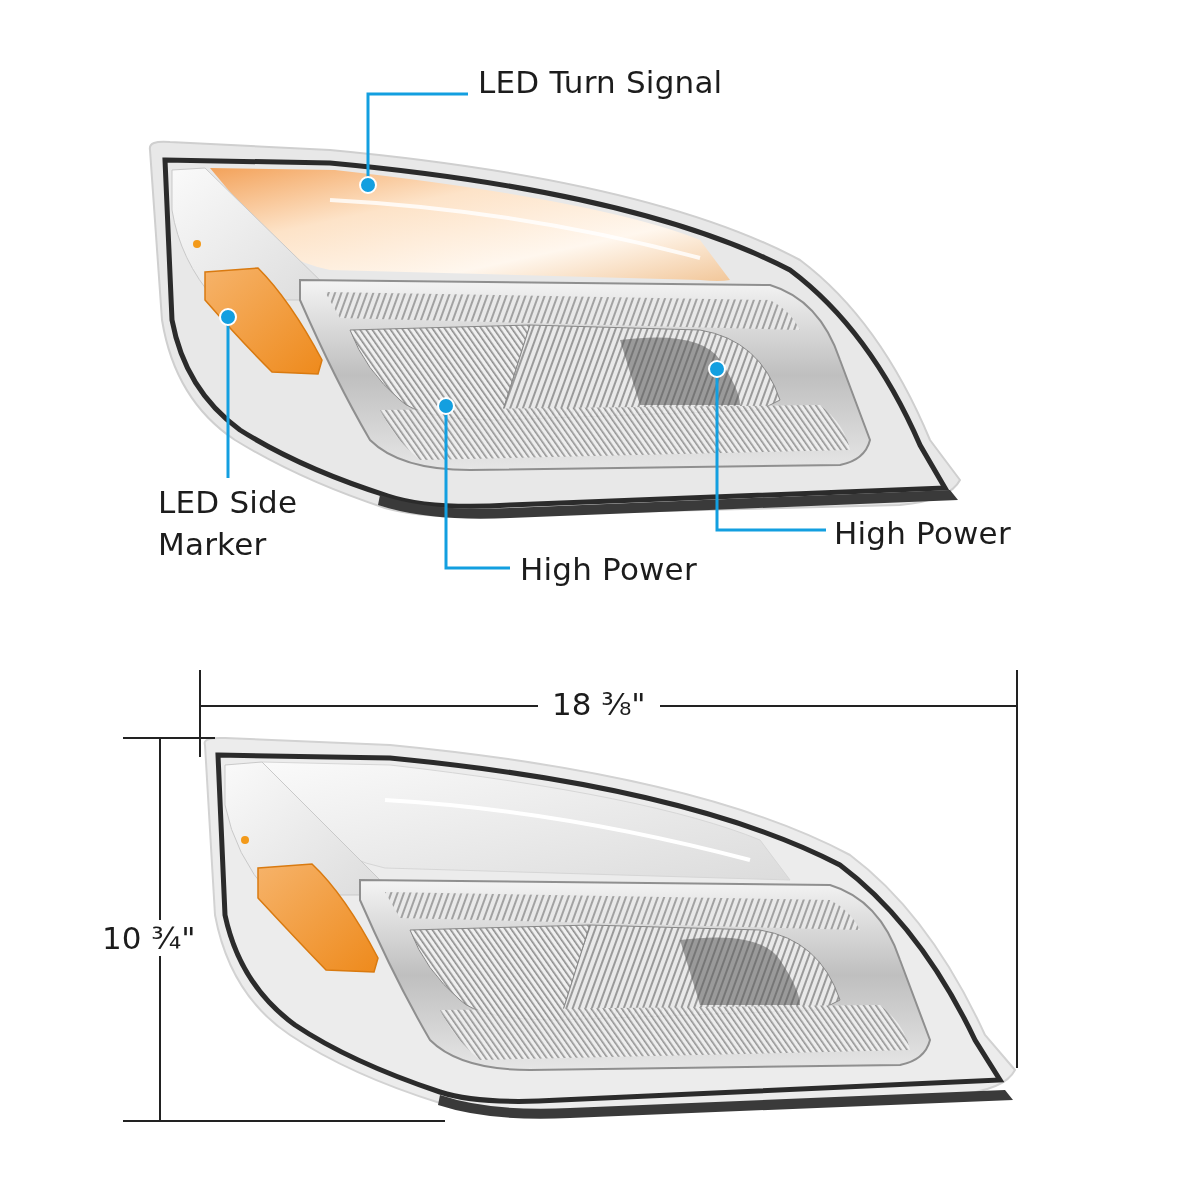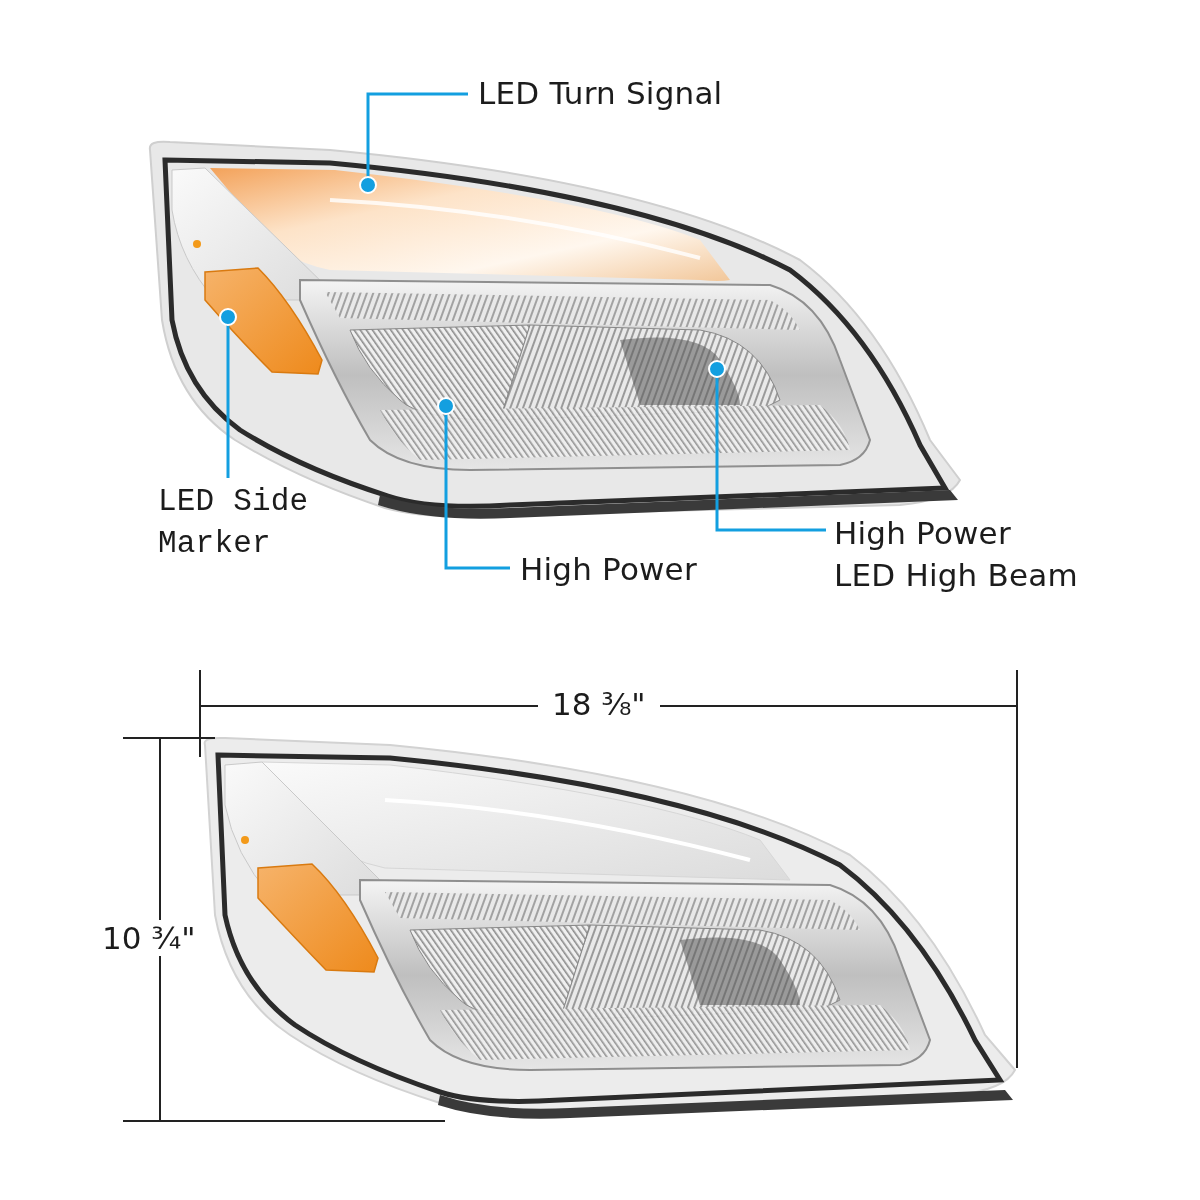--- a/index.html
+++ b/index.html
@@ -107,33 +107,32 @@
   <g stroke="#222" stroke-width="2" fill="none">
     <line x1="200" y1="670" x2="200" y2="757"></line>
     <line x1="1017" y1="670" x2="1017" y2="1068"></line>
     <line x1="200" y1="706" x2="1017" y2="706"></line>
     <line x1="123" y1="738" x2="215" y2="738"></line>
     <line x1="123" y1="1121" x2="445" y2="1121"></line>
     <line x1="160" y1="738" x2="160" y2="1121"></line>
   </g>
 </svg>
 
-<div class="label" style="left:478px; top:72px;">
+<div class="label" style="left:478px; top:61px;">
   <span>LED Turn Signal</span>
 </div>
 
-<div class="label" style="left:158px; top:481px;font-family:Liberation Mono, monospace;">
+<div class="label" style="left:158px; top:481px;">
   <div>LED Side</div>
   <div>Marker</div>
 </div>
 
 <div class="label" style="left:520px; top:548px;">
   <div>High Power</div>
 </div>
 
 <div class="label" style="left:834px; top:512px;">
   <div>High Power</div>
-  <div>LED High Beam</div>
 </div>
 
 <div class="dim" style="left:538px; top:686px;">18 ³⁄₈"</div>
 
 <div class="dim" style="left:96px; top:920px; padding:0 6px;">10 ¾"</div>
 
 </body></html>

